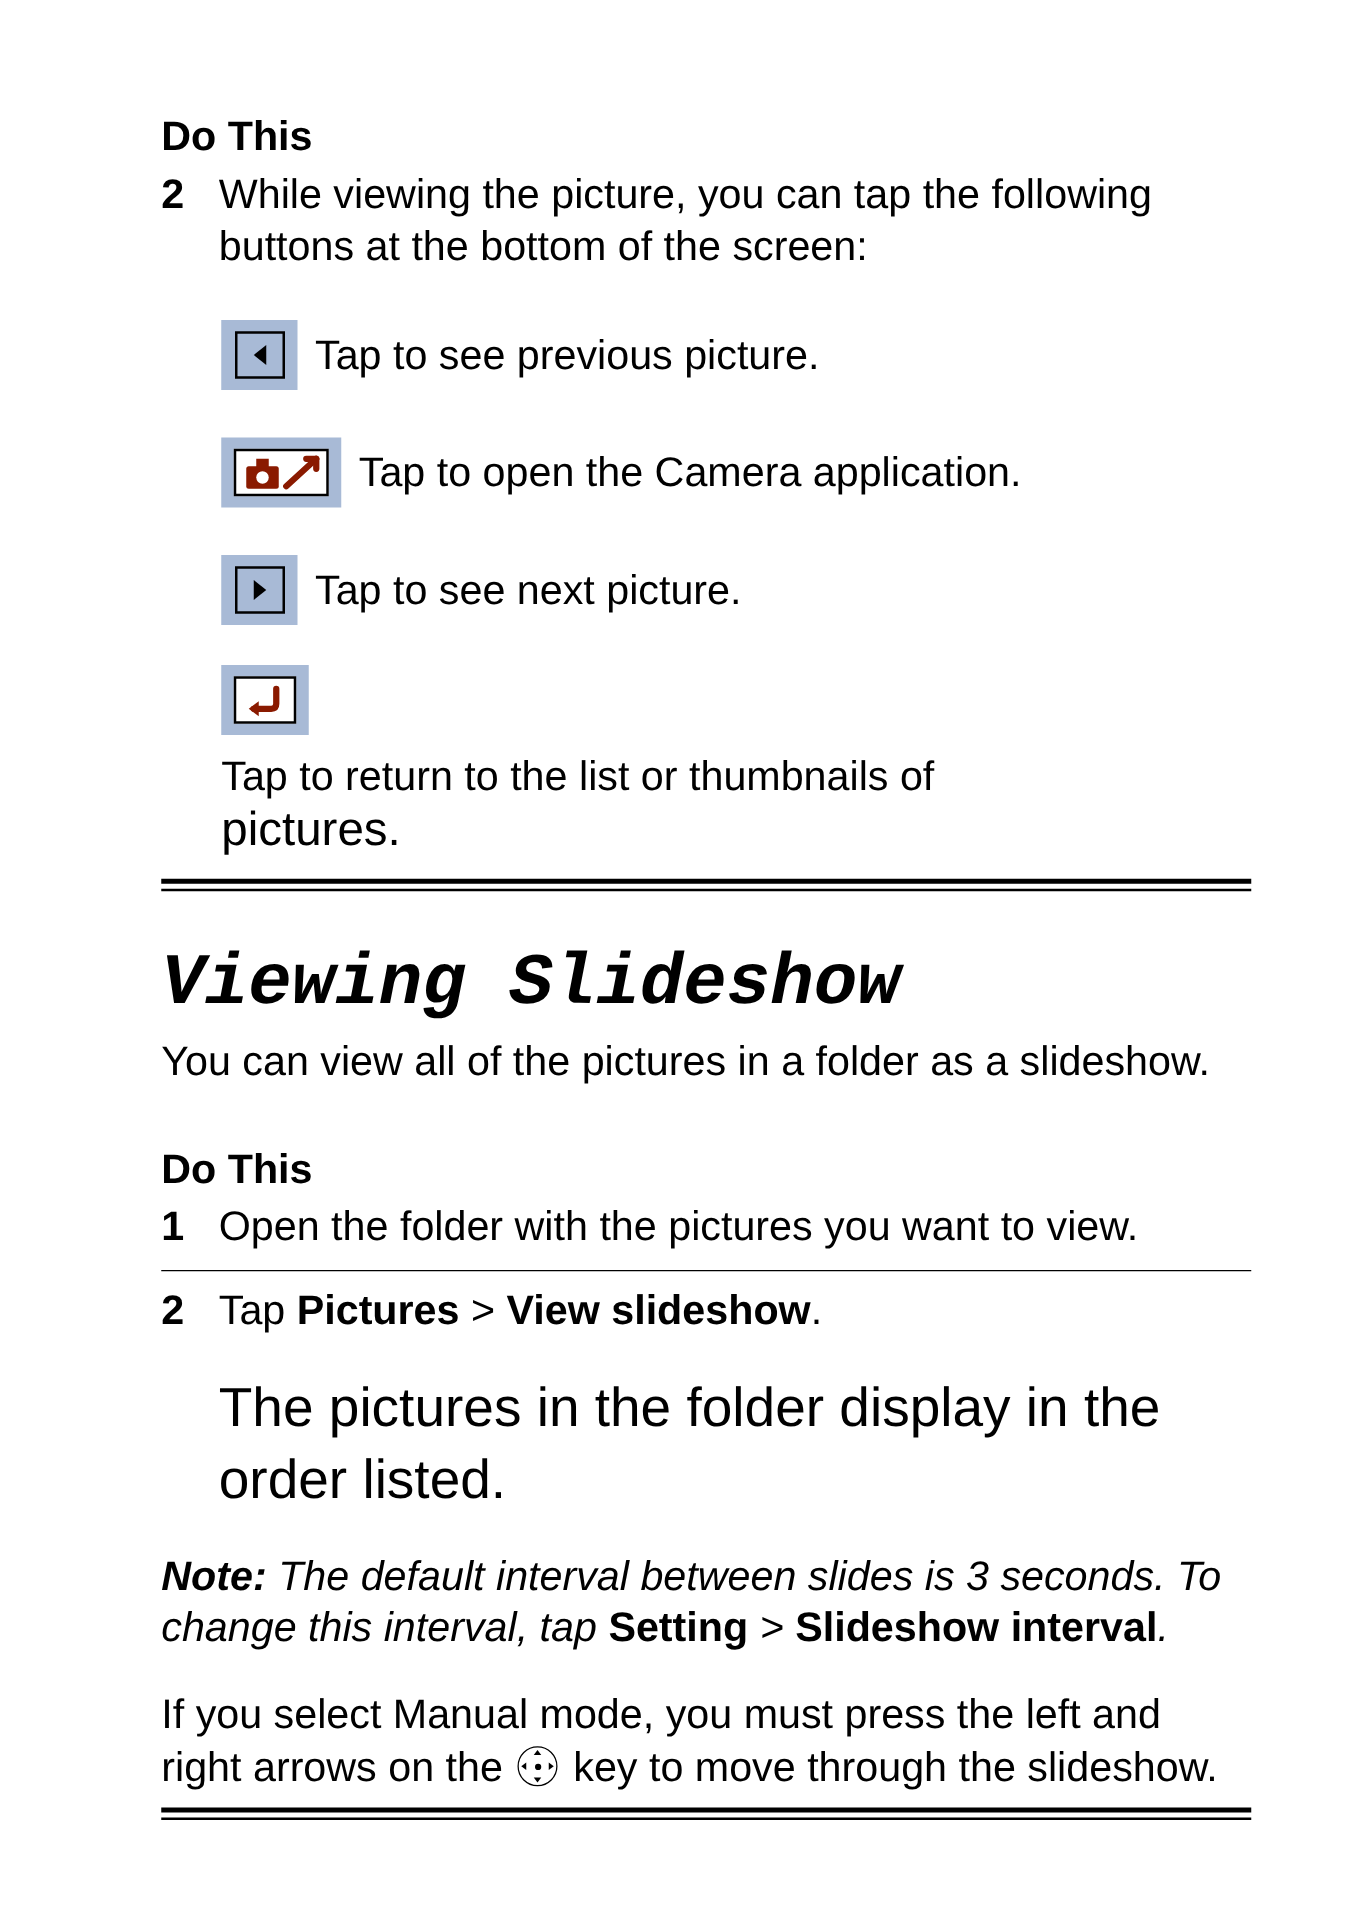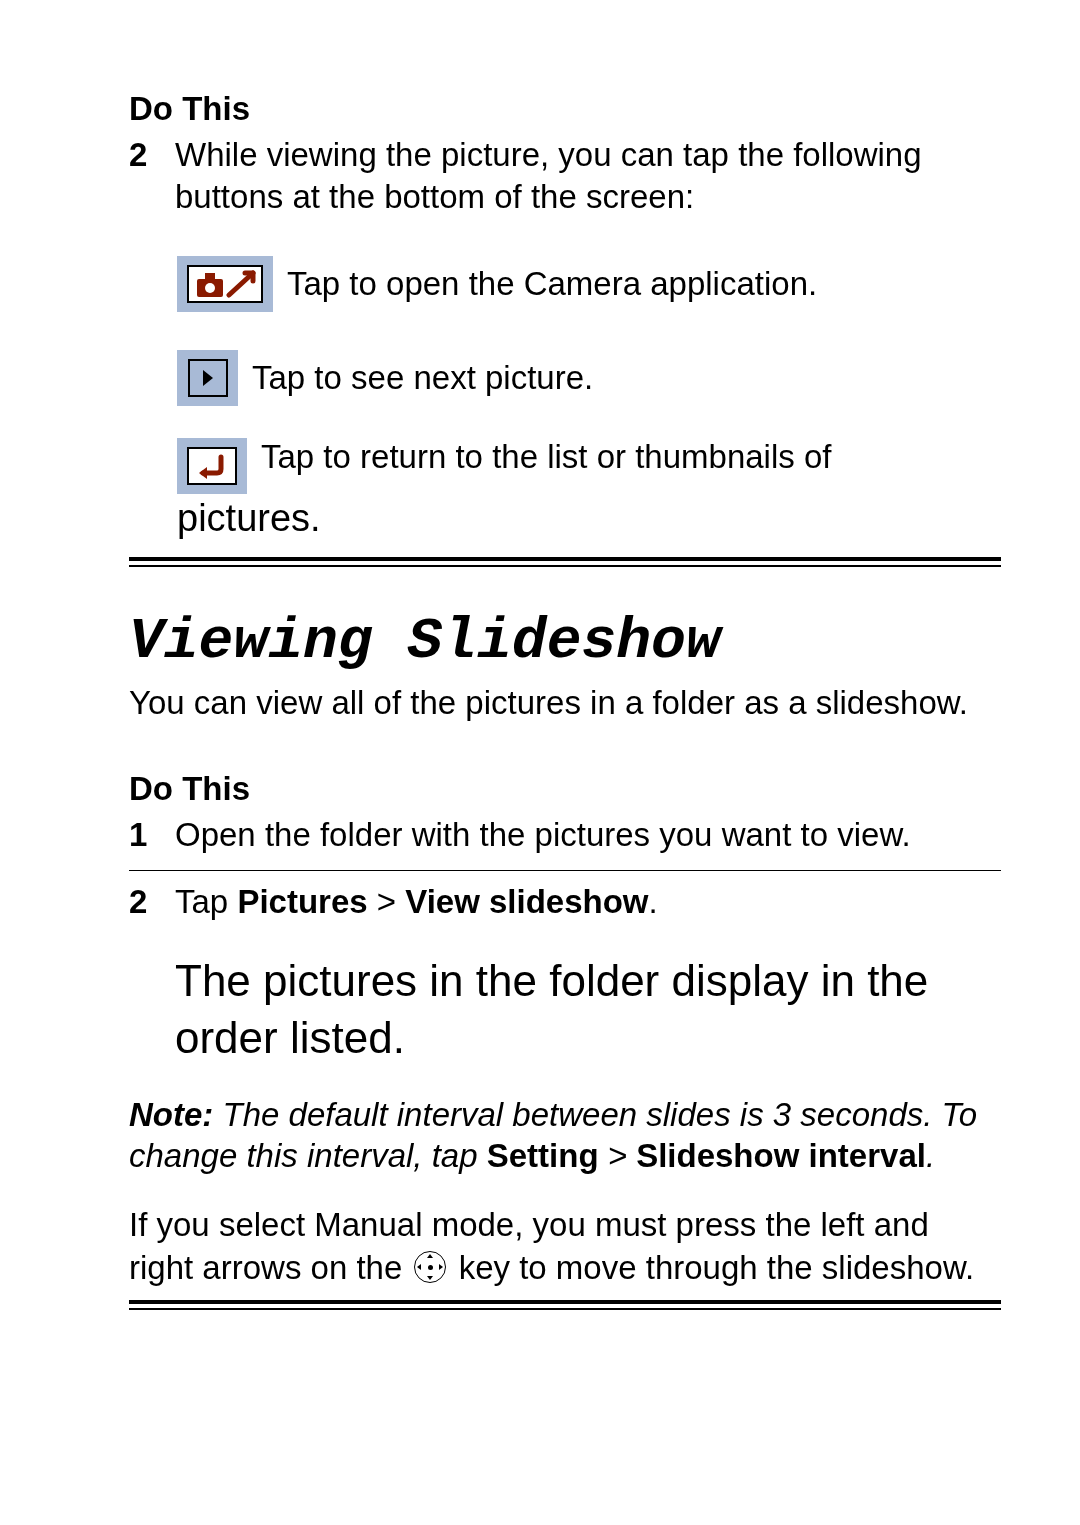--- a/index.html
+++ b/index.html
@@ -183,20 +183,28 @@
 
 <div class="page">
 
   <div class="do-this">Do This</div>
 
   <div class="step-row">
     <div class="step-num">2</div>
     <div class="step-text">While viewing the picture, you can tap the following buttons at the bottom of the screen:</div>
   </div>
 
+  <div class="icon-line icon-block">
+    <div class="icon-outer icon-small">
+      <div class="icon-inner">
+          <div class="tri-left"></div>
+        </div>
+    </div>
+    <span class="desc">Tap to see previous picture.</span>
+  </div>
 
   <div class="icon-line icon-block">
     <div class="icon-outer icon-wide">
       <div class="icon-inner">
         <svg viewBox="0 0 72 34" width="72" height="34">
           <rect x="8" y="12" width="26" height="18" rx="2" fill="#8a1a00"></rect>
           <rect x="16" y="6" width="10" height="8" fill="#8a1a00"></rect>
           <circle cx="21" cy="21" r="5" fill="#fff"></circle>
           <path d="M40 28 L64 6" stroke="#8a1a00" stroke-width="5" stroke-linecap="round"></path>
           <path d="M64 6 L56 6 M64 6 L64 14" stroke="#8a1a00" stroke-width="5" stroke-linecap="round"></path>
@@ -208,21 +216,21 @@
 
   <div class="icon-line icon-block">
     <div class="icon-outer icon-small">
       <div class="icon-inner">
           <div class="tri-right"></div>
         </div>
     </div>
     <span class="desc">Tap to see next picture.</span>
   </div>
 
-  <div class="icon-line icon-block wrap" style="margin-top:32px;">
+  <div class="icon-line icon-block wrap" style="margin-top:32px;flex-direction:column;">
     <div class="icon-outer icon-m">
       <div class="icon-inner">
         <svg viewBox="0 0 46 34" width="46" height="34">
           <path d="M32 8 L32 20 Q32 24 28 24 L14 24" fill="none" stroke="#8a1a00" stroke-width="5" stroke-linecap="round"></path>
           <path d="M18 18 L10 24 L18 30 Z" fill="#8a1a00"></path>
         </svg>
       </div>
     </div>
     <span class="desc">Tap to return to the list or thumbnails of</span>
   </div>

